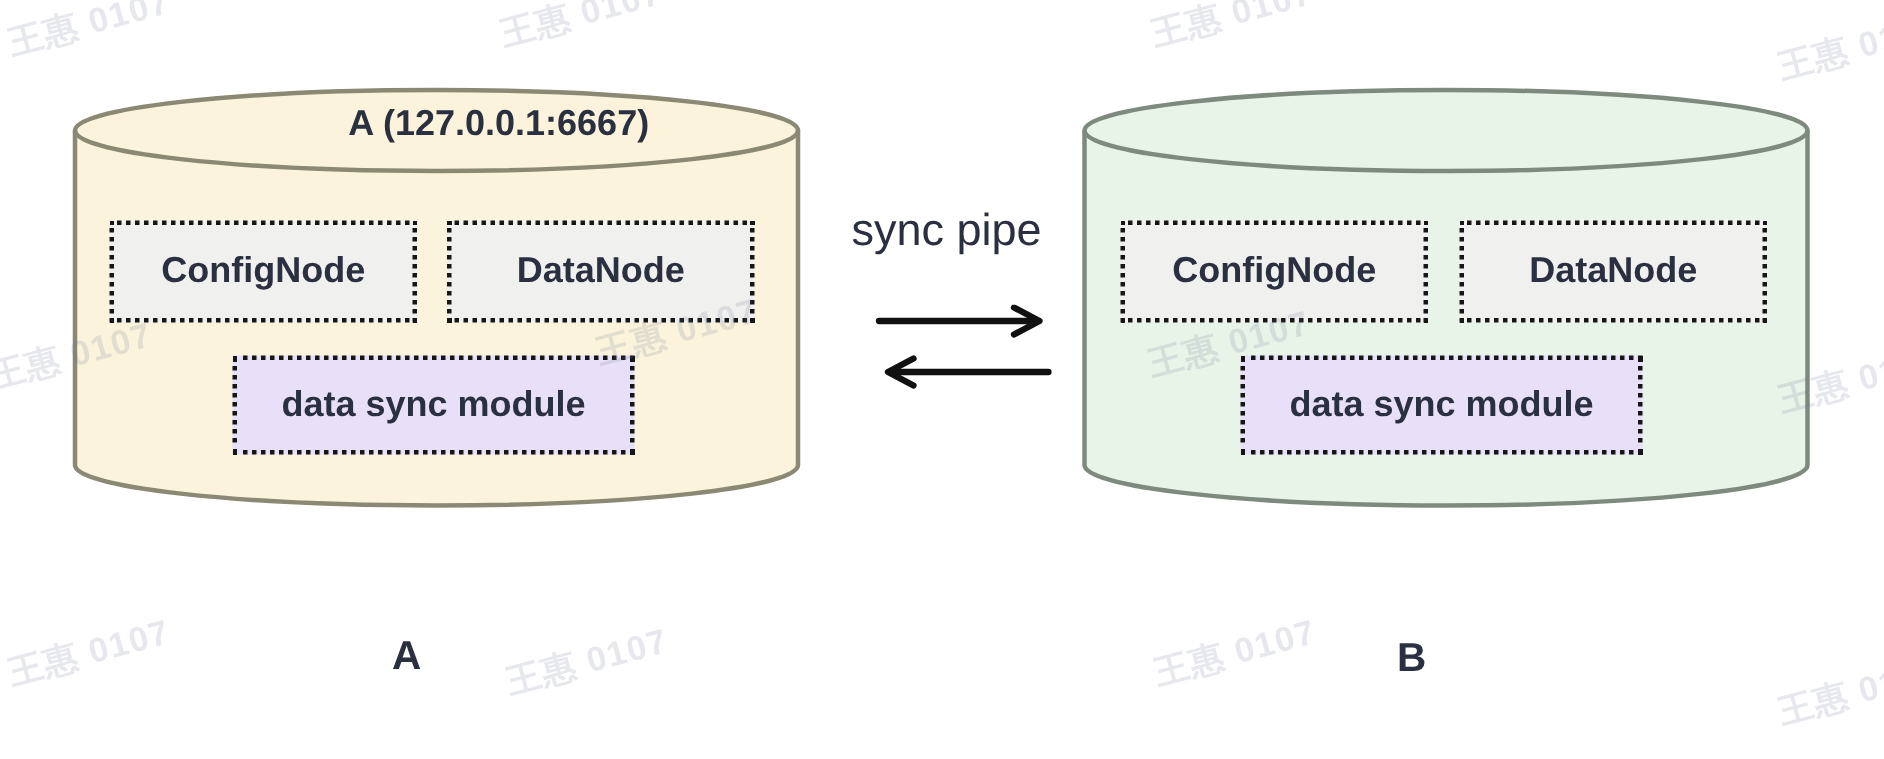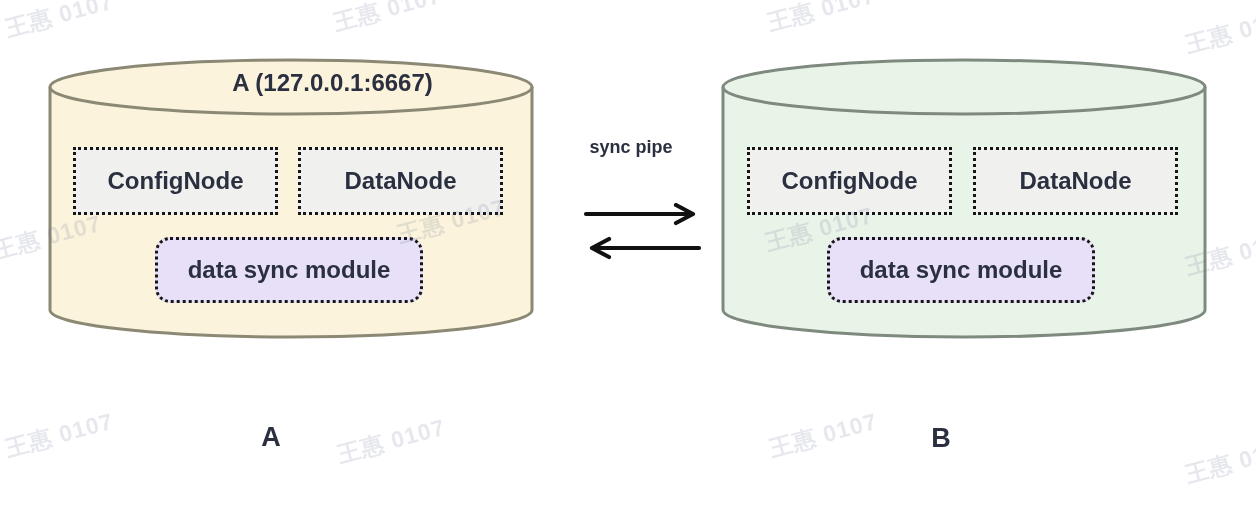--- a/index.html
+++ b/index.html
@@ -16,24 +16,24 @@
   .cylinder svg{position:absolute;left:0;top:0;overflow:visible;}
   .cyl-title{
     position:absolute;left:0;right:0;top:11px;text-align:center;
     font-size:24px;font-weight:700;color:var(--text);white-space:nowrap;
   }
   .module{
     position:absolute;box-sizing:border-box;display:flex;align-items:center;justify-content:center;
     border:3px dotted var(--module-border);background:var(--module-fill);
     font-size:24px;font-weight:700;color:var(--text);white-space:nowrap;
   }
-  .module.sync{background:var(--sync-module-fill);border-radius:15px;}
+  .module.sync{background:var(--sync-module-fill);}
   .pipe-label{
     position:absolute;left:566px;top:137px;width:130px;text-align:center;
-    font-size:18px;font-weight:700;color:var(--text);white-space:nowrap;
+    font-size:30px;font-weight:400;color:var(--text);white-space:nowrap;
   }
   .arrows{position:absolute;left:580px;top:203px;}
   .arrows path{stroke:var(--arrow);stroke-width:4.2;fill:none;stroke-linecap:round;stroke-linejoin:round;}
   .caption{
     position:absolute;width:44px;text-align:center;
     font-size:27px;font-weight:700;color:var(--text);
   }
 </style>
 </head>
 <body>

